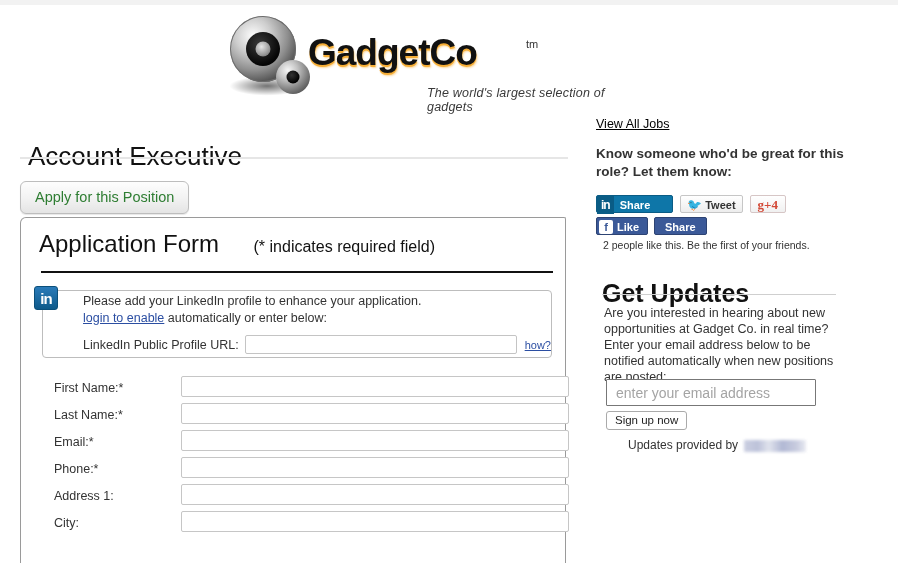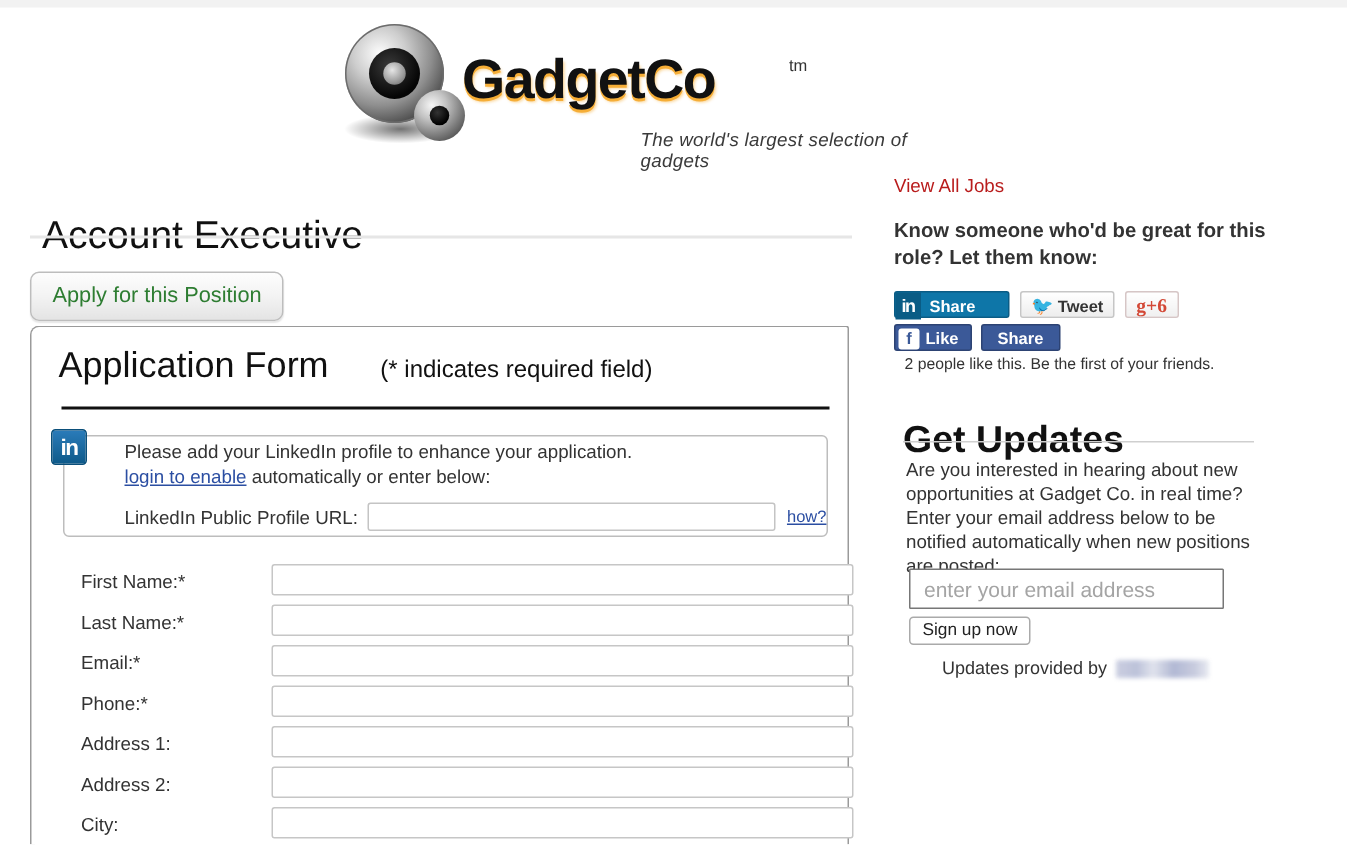--- a/index.html
+++ b/index.html
@@ -75,22 +75,22 @@
   .how { display:inline-block; vertical-align:middle; margin-left:8px; font-size:11px;
     color:#2b4ea2; text-decoration:underline; cursor:pointer; }
 
   .fields { position:absolute; left:14px; top:158px; width:520px; }
   .frow { position:relative; height:27px; }
   .flabel { position:absolute; left:19px; top:5px; font-size:12.5px; color:#333; }
   .finput { position:absolute; left:146px; top:0px; width:388px; height:21px;
     border:1px solid #c6c6c6; background:#fff; border-radius:2px; }
 
   
-  .view-jobs { position:absolute; left:596px; top:117px; font-size:12.5px; color:#b91c1c;
-    cursor:pointer; }
+  .view-jobs { position:absolute; left:596px; top:117px; font-size:12.5px; color:#000000;
+    text-decoration:underline; cursor:pointer; }
   .referral { position:absolute; left:596px; top:145px; width:250px; font-size:13.5px;
     font-weight:bold; color:#333; line-height:18px; }
 
   .social1 { position:absolute; left:596px; top:194px; height:18px; }
   .social2 { position:absolute; left:596px; top:216px; height:18px; }
   .sb { display:inline-block; vertical-align:middle; height:18px; line-height:18px;
     font-size:11px; font-weight:bold; border-radius:2px; cursor:pointer; }
   .sb-li { background:#0e76a8; color:#fff; padding:0 16px 0 0; border:1px solid #0a5c85; }
   .sb-li .ico { display:inline-block; background:#0a5c85; color:#fff; padding:0 4px;
     font-size:12px; letter-spacing:-1px; height:18px; }
@@ -180,35 +180,31 @@
     </div>
     <div class="frow">
       <span class="flabel">Phone:*</span>
       <span class="finput"></span>
     </div>
     <div class="frow">
       <span class="flabel">Address 1:</span>
       <span class="finput"></span>
     </div>
     <div class="frow">
-      <span class="flabel">Address 2:</span>
-      <span class="finput"></span>
-    </div>
-    <div class="frow">
       <span class="flabel">City:</span>
       <span class="finput"></span>
     </div>
   </div>
 </div>
 
 <a class="view-jobs">View All Jobs</a>
 <div class="referral">Know someone who'd be great for this role? Let them know:</div>
 
 <div class="social1">
-  <span class="sb sb-li"><span class="ico">in</span><span class="lbl">Share</span></span><span class="sb sb-tw"><span class="bird">🐦</span><span>Tweet</span></span><span class="sb sb-gp">g+6</span>
+  <span class="sb sb-li"><span class="ico">in</span><span class="lbl">Share</span></span><span class="sb sb-tw"><span class="bird">🐦</span><span>Tweet</span></span><span class="sb sb-gp">g+4</span>
 </div>
 
 <div class="social2">
   <span class="sb sb-fb"><span class="ico">f</span><span class="lbl">Like</span></span><span class="sb sb-fbs">Share</span><span class="fb-note">2 people like this. Be the first of your friends.</span>
 </div>
 
 <h2 class="updates-h">Get Updates</h2>
 <div class="updates-rule"></div>
 <div class="updates-p">Are you interested in hearing about new opportunities at Gadget Co. in real time? Enter your email address below to be notified automatically when new positions are posted:</div>
 

